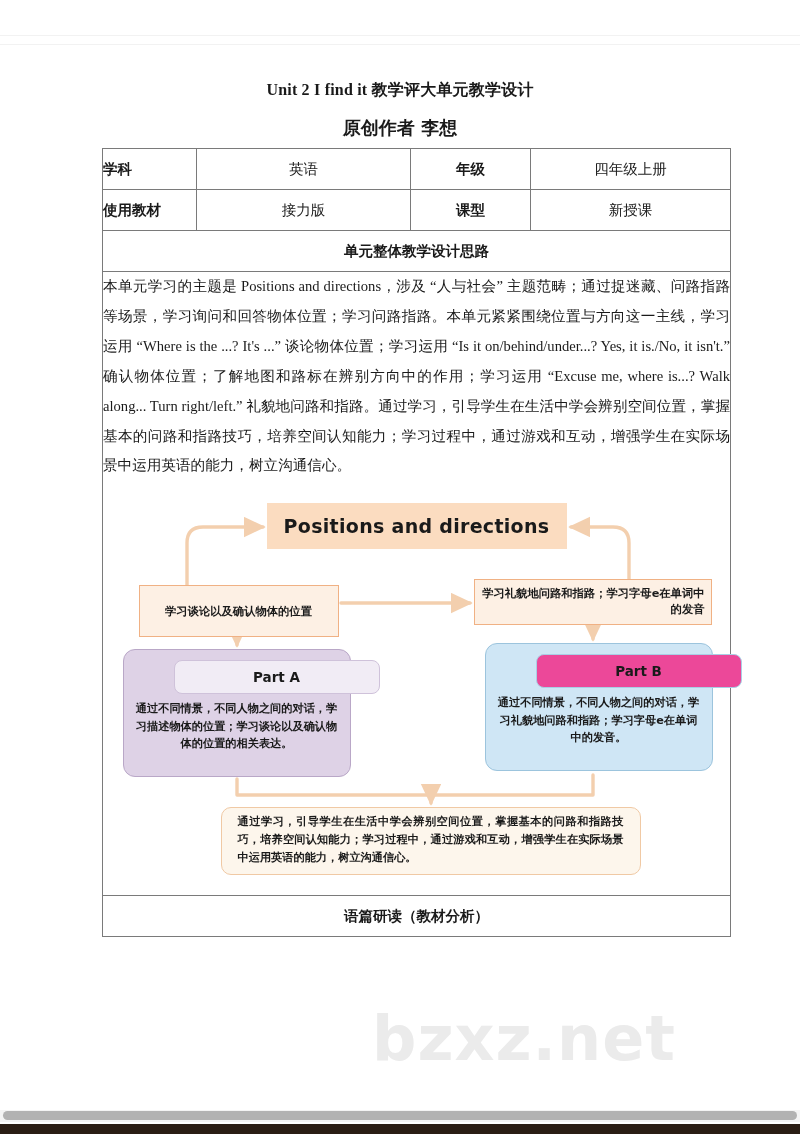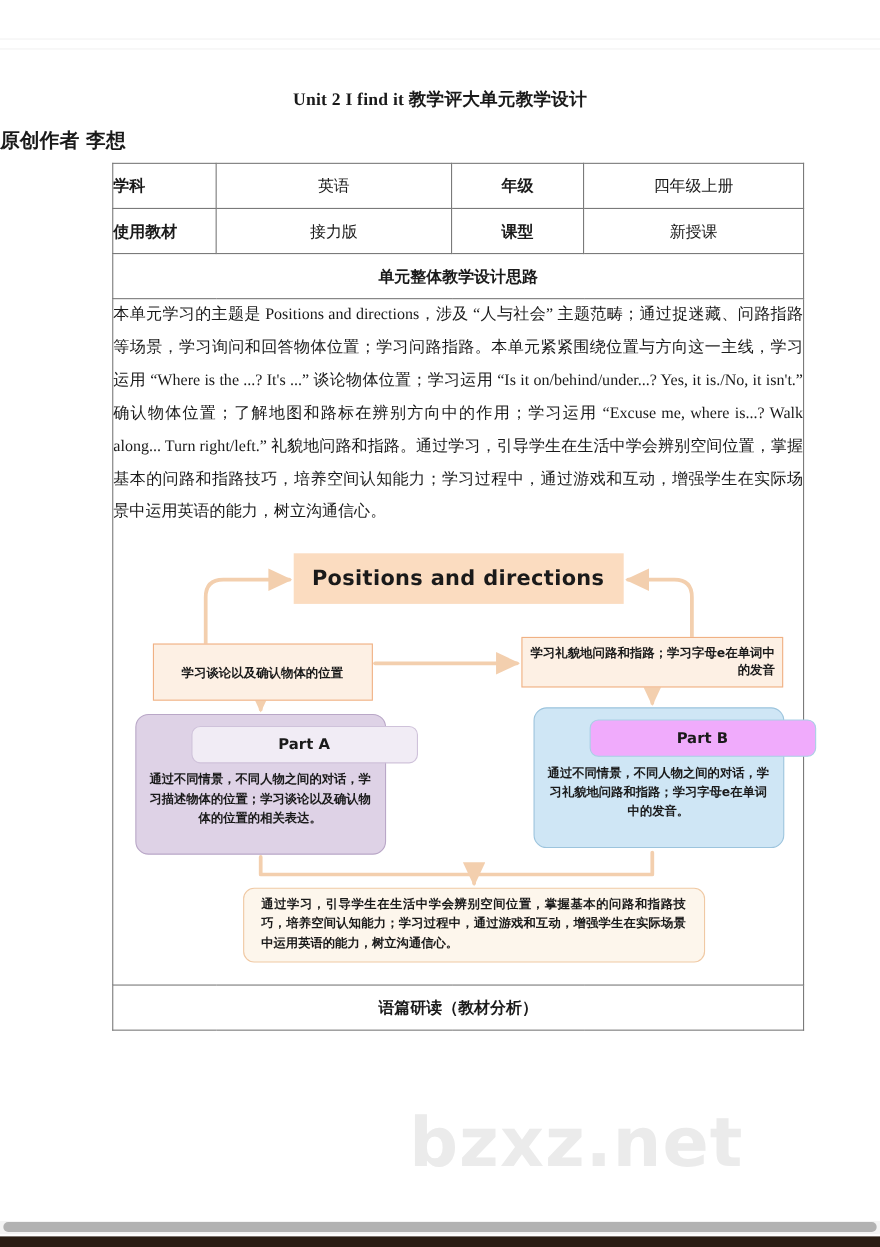--- a/index.html
+++ b/index.html
@@ -55,20 +55,21 @@
     width: 800px;
     text-align: center;
     font-size: 16px;
     font-weight: bold;
     letter-spacing: .2px;
   }
   #doc-author {
     position: absolute;
     left: 0; top: 116px;
     width: 800px;
+    text-align: center;
     font-size: 18px;
     font-weight: bold;
     font-family: "DejaVu Sans", "Liberation Sans", sans-serif;
   }
 
   
   #info-table {
     position: absolute;
     left: 102px;
     top: 148px;
@@ -200,21 +201,21 @@
     display: flex;
     align-items: center;
     justify-content: center;
     font-size: 13.5px;
     font-weight: bold;
     color: #1a1a1a;
     margin-bottom: 6px;
     margin-left: 40px;
   }
   #card-a .part-pill { background: #f1ecf5; border: 1.2px solid #cfc2da; }
-  #card-b .part-pill { background: #f0abfc; border: 1.2px solid #a9cfe5; }
+  #card-b .part-pill { background: #ec4899; border: 1.2px solid #a9cfe5; }
   .part-desc {
     font-size: 11.2px;
     font-weight: bold;
     line-height: 1.55;
     text-align: center;
     color: #1a1a1a;
   }
 
   #dg-summary {
     position: absolute;
@@ -222,21 +223,21 @@
     width: 420px; height: 68px;
     box-sizing: border-box;
     background: #fdf6ec;
     border: 1.4px solid #f0c9a4;
     border-radius: 10px;
     z-index: 2;
     display: flex;
     align-items: center;
     justify-content: center;
     padding: 0 16px;
-    font-family: Liberation Serif, serif;
+    font-family: Liberation Mono, monospace;
     font-size: 11.2px;
     font-weight: bold;
     line-height: 1.6;
     text-align: justify;
     color: #1a1a1a;
   }
 
   
   #scroll-track {
     position: absolute;

